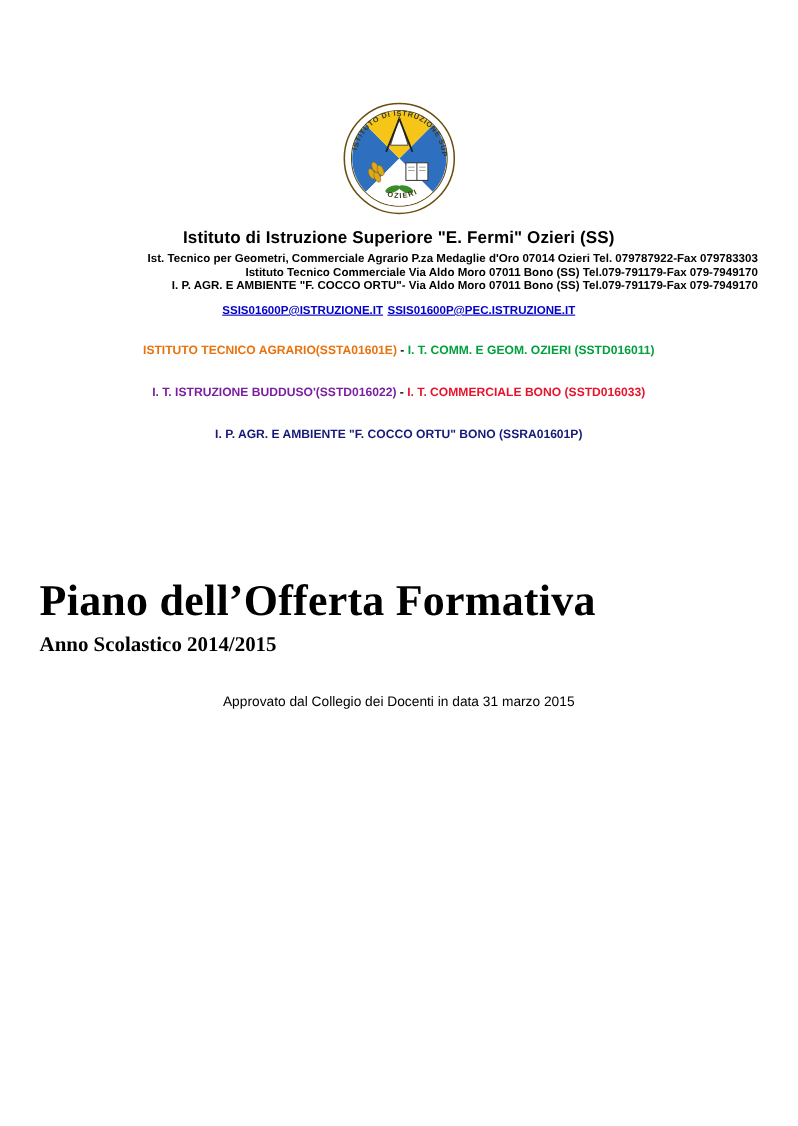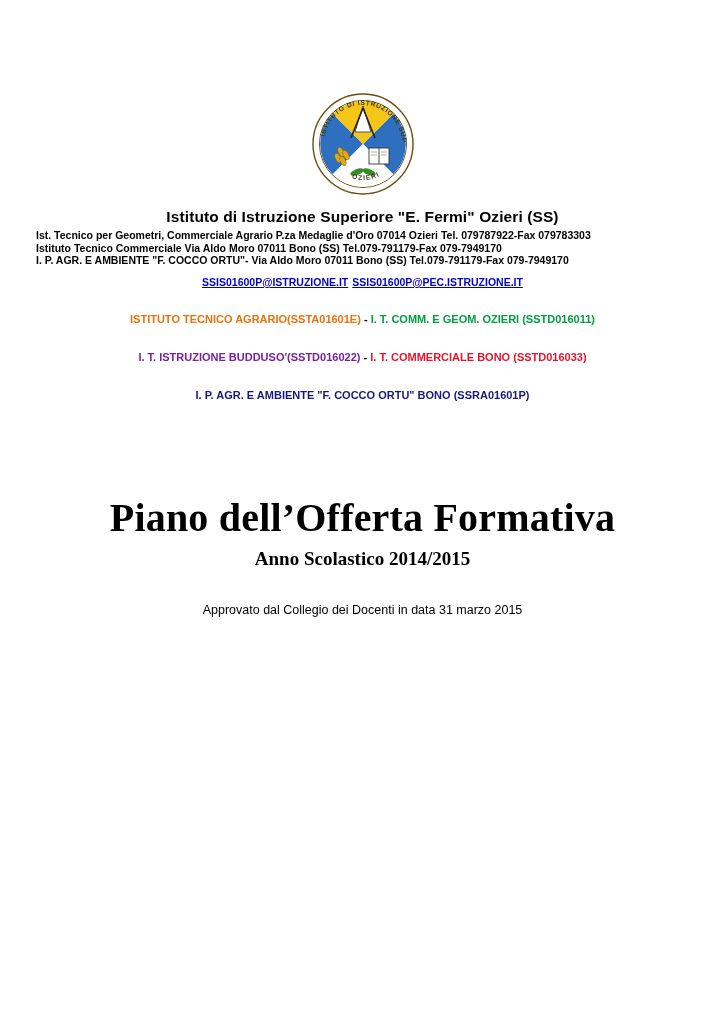--- a/index.html
+++ b/index.html
@@ -40,21 +40,21 @@
   
   .school-name {
     margin-top: 12px;
     text-align: center;
     font-size: 15.5px;
     font-weight: bold;
     letter-spacing: 0.1px;
   }
   .addr-lines {
     margin-top: 3px;
-    text-align: left;
+    text-align: right;
   }
   .addr-line {
     font-size: 10.5px;
     font-weight: bold;
     line-height: 12.6px;
     white-space: nowrap;
   }
 
   
   .emails {
@@ -83,22 +83,21 @@
   }
   .c-orange { color: #e8720c; }
   .c-green  { color: #00a03c; }
   .c-black  { color: #000000; }
   .c-purple { color: #7a1fa2; }
   .c-red    { color: #e8132b; text-align: center; }
   .c-navy   { color: #16197a; }
 
   
   .title-block {
-    margin-top: 92px;
-    text-align: center;
+    margin-top: 120px;
   }
   .main-title {
     font-family: "Liberation Serif", serif;
     font-size: 40px;
     font-weight: bold;
     line-height: 46px;
     letter-spacing: 0.2px;
   }
   .subtitle {
     font-family: "Liberation Serif", serif;

